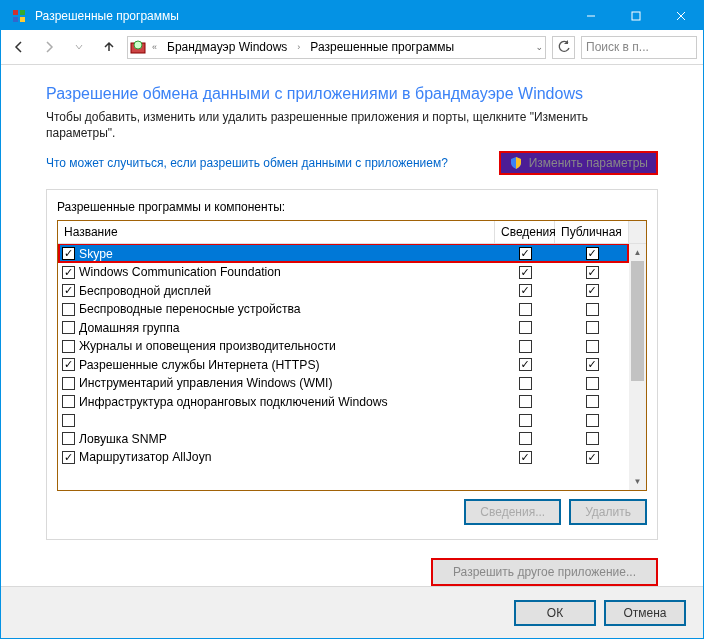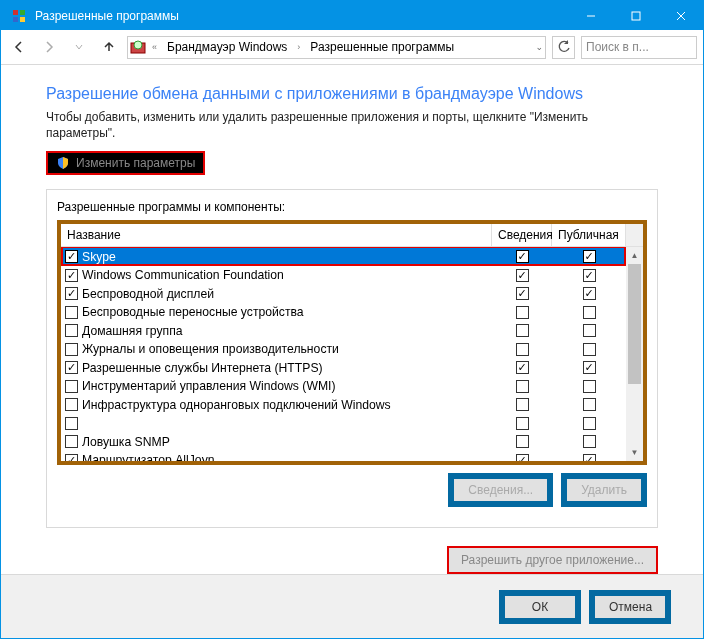--- a/index.html
+++ b/index.html
@@ -19,50 +19,50 @@
   .bc-sep { color: #777; font-size: 9px; padding: 0 2px; }
   .bc-item { padding: 0 4px; }
   .bc-drop { color: #666; font-size: 9px; padding-left: 4px; }
   .refreshbtn { width: 23px; height: 23px; border: 1px solid #ccc; display: flex; align-items: center; justify-content: center; }
   .searchbox { width: 116px; height: 23px; border: 1px solid #ccc; display: flex; align-items: center; padding: 0 4px; color: #888; overflow: hidden; white-space: nowrap; }
   .content { flex: 1; padding: 20px 45px 10px 45px; display: flex; flex-direction: column; overflow: hidden; }
   .heading { color: #3b82f6; font-size: 16px; margin: 0 0 6px 0; }
   .subtext { font-size: 12px; color: #222; margin-bottom: 10px; line-height: 1.35; }
   .link-row { display: flex; align-items: center; justify-content: space-between; margin-bottom: 14px; }
   .hyperlink { color: #0066cc; font-size: 12px; }
-  .changebtn { border: 2px solid #e20000; padding: 3px 8px; display: flex; align-items: center; gap: 6px; font-size: 12px; color: #888; background: #000000; }
+  .changebtn { border: 2px solid #e20000; padding: 3px 8px; display: flex; align-items: center; gap: 6px; font-size: 12px; color: #888; background: #4c1d95; }
   .shield { width: 14px; height: 14px; display: inline-block; }
-  .group { border: 1px solid #d9d9d9; padding: 10px 10px 20px 10px; flex: 1; display: flex; flex-direction: column; position: relative; }
+  .group { border: 1px solid #d9d9d9; padding: 10px 10px 14px 10px; flex: 1; display: flex; flex-direction: column; position: relative; }
   .group-label { font-size: 12px; margin-bottom: 6px; }
-  .listview { border: 4px solid #a16207; flex: 1; display: flex; flex-direction: column; overflow: hidden; background: #fff; }
+  .listview { border: 1px solid #a16207; flex: 1; display: flex; flex-direction: column; overflow: hidden; background: #fff; }
   .lv-head { display: flex; border-bottom: 1px solid #e0e0e0; }
   .lv-head-cell { border-right: 1px solid #e0e0e0; padding: 4px 6px; font-size: 12px; background: #fff; }
   .col-name { flex: 1; }
   .col-priv { width: 60px; text-align: left; }
   .col-pub { width: 74px; text-align: left; }
   .col-scroll { width: 17px; background: #f0f0f0; border-right: none; }
   .lv-body { flex: 1; overflow: hidden; position: relative; }
   .lv-scroll { position: absolute; right: 0; top: 0; bottom: 0; width: 17px; background: #f0f0f0; display: flex; flex-direction: column; }
   .lv-scroll .arrow { height: 17px; display: flex; align-items: center; justify-content: center; font-size: 8px; color: #666; }
   .lv-scroll .thumb { background: #c2c2c2; height: 120px; margin: 0 2px; }
   .lv-rows { position: absolute; left: 0; right: 17px; top: 0; }
   .lv-row { display: flex; align-items: center; height: 18.5px; font-size: 12.2px; }
   .lv-row .rname { flex: 1; display: flex; align-items: center; padding-left: 4px; gap: 4px; overflow: hidden; white-space: nowrap; }
   .lv-row .rpriv { width: 60px; display: flex; align-items: center; justify-content: center; }
   .lv-row .rpub { width: 74px; display: flex; align-items: center; justify-content: center; }
   .lv-row.selected { background: #0078d7; color: #fff; }
   .row-highlight { position: absolute; left: 0; right: 17px; border: 2px solid #e20000; pointer-events: none; }
   .cb { width: 13px; height: 13px; border: 1px solid #333; background: #fff; display: inline-flex; align-items: center; justify-content: center; font-size: 11px; line-height: 1; color: #000; }
   .lv-row.selected .cb { border-color: #000; }
   .btn-row { display: flex; justify-content: flex-end; gap: 8px; padding-top: 8px; }
-  .btn { border: 6px solid #0369a1; background: #e1e1e1; padding: 4px 14px; font-size: 12px; color: #333; }
+  .btn { border: 2px solid #0369a1; background: #e1e1e1; padding: 4px 14px; font-size: 12px; color: #333; }
   .btn.disabled { color: #aaa; }
   .allow-row { display: flex; justify-content: flex-end; padding: 8px 45px 0 0; }
-  .allow-btn { border: 2px solid #e20000; background: #e1e1e1; padding: 5px 12px; font-size: 12px; color: #888; }
-  .footer { height: 64px; border-top: 1px solid #d9d9d9; background: #f0f0f0; display: flex; align-items: center; justify-content: flex-end; gap: 8px; padding-right: 32px; margin-top: auto; }
+  .allow-btn { border: 2px solid #e20000; background: #e1e1e1; padding: 5px 20px; font-size: 12px; color: #888; }
+  .footer { height: 52px; border-top: 1px solid #d9d9d9; background: #f0f0f0; display: flex; align-items: center; justify-content: flex-end; gap: 8px; padding-right: 17px; margin-top: auto; }
   .footer .btn { width: 82px; text-align: center; }
 </style>
 </head>
 <body>
 
 <div class="window">
 
   <div class="titlebar">
     <span class="title-icon">
       <svg viewBox="0 0 16 16">
@@ -134,20 +134,21 @@
       </div>
     <div class="searchbox">
         <span>Поиск в п...</span>
       </div>
   </div>
 
   <div class="content">
     <div class="heading">Разрешение обмена данными с приложениями в брандмауэре Windows</div>
     <div class="subtext">Чтобы добавить, изменить или удалить разрешенные приложения и порты, щелкните "Изменить параметры".</div>
     <div class="link-row">
+      <span class="hyperlink">Что может случиться, если разрешить обмен данными с приложением?</span>
       <span class="changebtn">
         <span class="shield"><svg viewBox="0 0 14 14">
               <path d="M7 1 L12 3 V7 C12 10 9 12 7 13 C5 12 2 10 2 7 V3 Z" fill="#3b82f6"></path>
               <path d="M7 1 L12 3 V7 C12 10 9 12 7 13 V1 Z" fill="#fbbf24"></path>
             </svg></span>
         <span>Изменить параметры</span>
       </span>
     </div>
 
     <div class="group">

